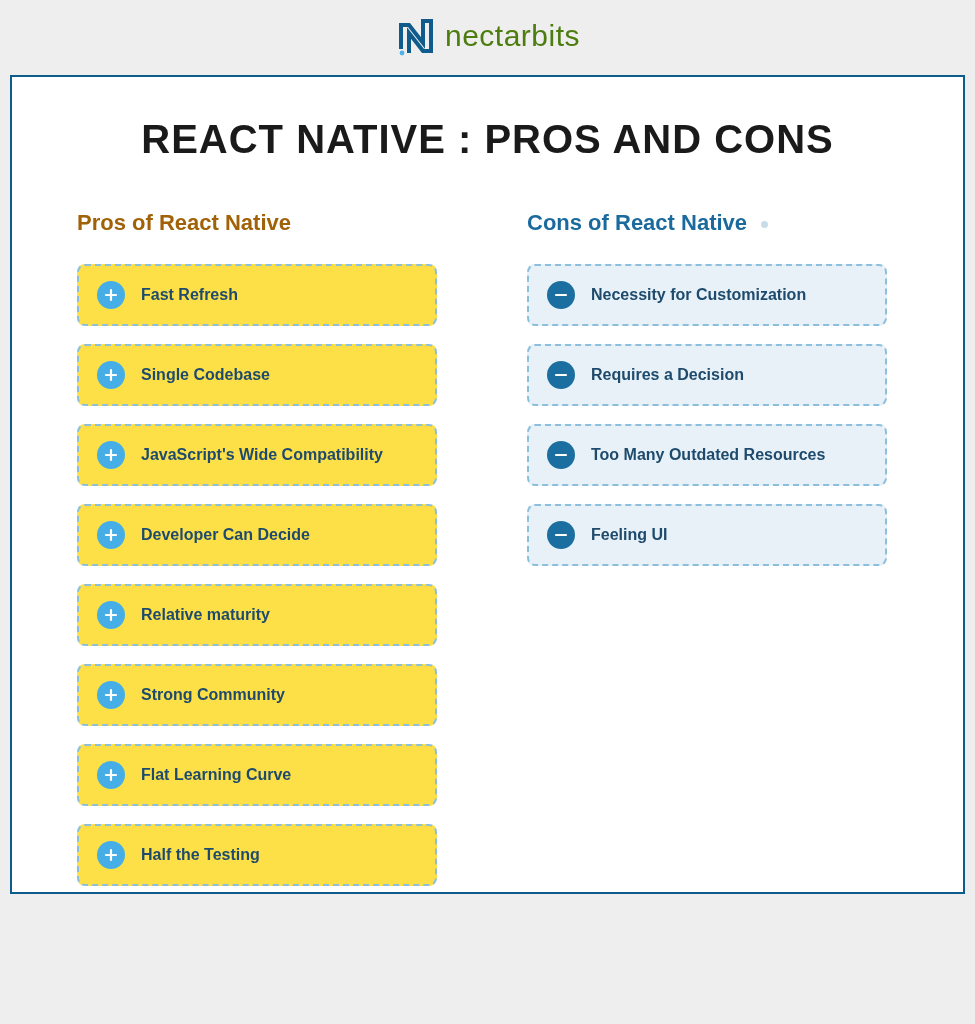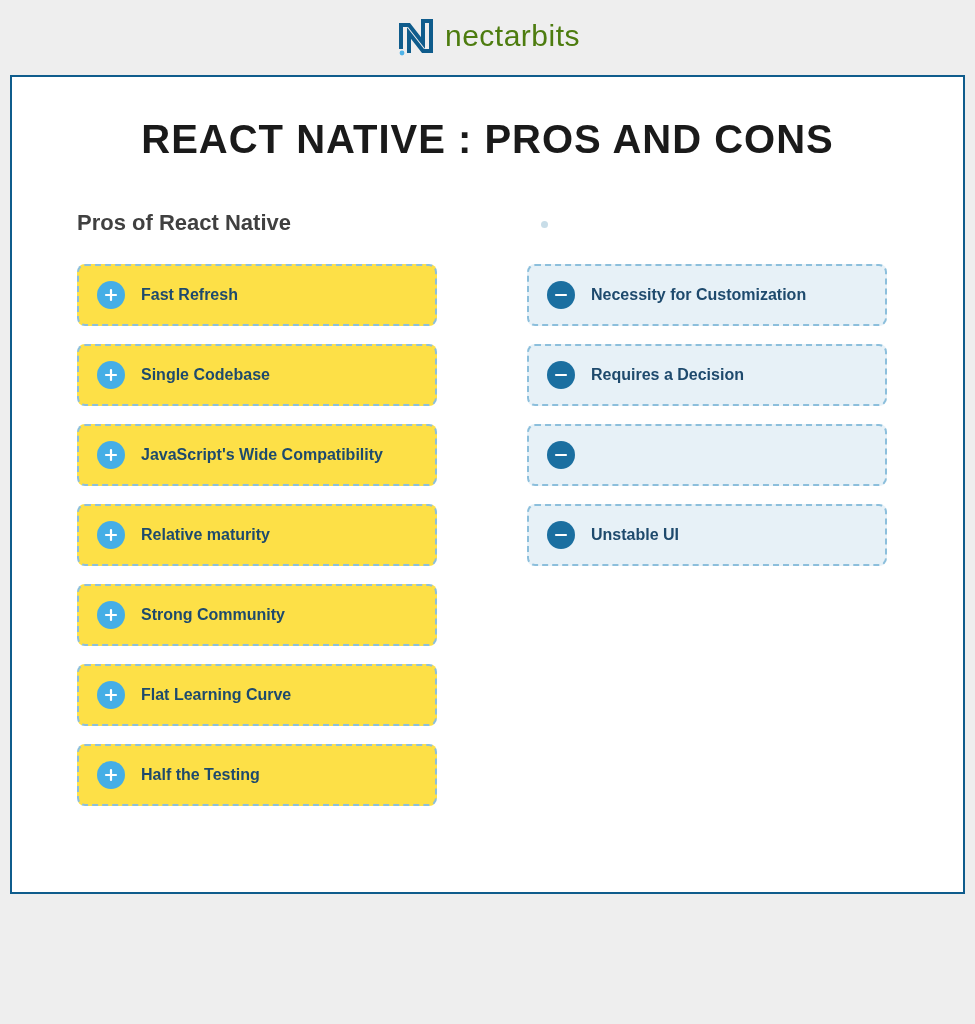--- a/index.html
+++ b/index.html
@@ -53,21 +53,21 @@
     }
     .column {
       flex: 1;
       max-width: 360px;
     }
     .col-title {
       font-size: 22px;
       font-weight: 700;
       margin-bottom: 28px;
     }
-    .pros-title { color: #404040; }
+    .pros-title { color: #a16207; }
     .cons-title { color: #1b6a9e; }
     .dot {
       display: inline-block;
       width: 7px;
       height: 7px;
       background: #c8dde8;
       border-radius: 50%;
       vertical-align: middle;
       margin-left: 14px;
     }
@@ -146,20 +146,28 @@
             </svg>
         </span>
         <span class="item-label">JavaScript's Wide Compatibility</span>
       </div>
       <div class="item pro">
         <span class="icon-circle icon-plus">
           <svg viewBox="0 0 14 14">
               <path d="M7 2v10M2 7h10" stroke="#fff" stroke-width="2.2" stroke-linecap="round"></path>
             </svg>
         </span>
+        <span class="item-label">Developer Can Decide</span>
+      </div>
+      <div class="item pro">
+        <span class="icon-circle icon-plus">
+          <svg viewBox="0 0 14 14">
+              <path d="M7 2v10M2 7h10" stroke="#fff" stroke-width="2.2" stroke-linecap="round"></path>
+            </svg>
+        </span>
         <span class="item-label">Relative maturity</span>
       </div>
       <div class="item pro">
         <span class="icon-circle icon-plus">
           <svg viewBox="0 0 14 14">
               <path d="M7 2v10M2 7h10" stroke="#fff" stroke-width="2.2" stroke-linecap="round"></path>
             </svg>
         </span>
         <span class="item-label">Strong Community</span>
       </div>
@@ -176,21 +184,21 @@
           <svg viewBox="0 0 14 14">
               <path d="M7 2v10M2 7h10" stroke="#fff" stroke-width="2.2" stroke-linecap="round"></path>
             </svg>
         </span>
         <span class="item-label">Half the Testing</span>
       </div>
     </div>
 
     <div class="column">
       <h2 class="col-title cons-title">
-        <span class="dot"></span>
+        <span>Cons of React Native</span><span class="dot"></span>
       </h2>
 
       <div class="item con">
         <span class="icon-circle icon-minus">
           <svg viewBox="0 0 14 14">
               <path d="M2 7h10" stroke="#fff" stroke-width="2.2" stroke-linecap="round"></path>
             </svg>
         </span>
         <span class="item-label">Necessity for Customization</span>
       </div>
@@ -201,25 +209,26 @@
             </svg>
         </span>
         <span class="item-label">Requires a Decision</span>
       </div>
       <div class="item con">
         <span class="icon-circle icon-minus">
           <svg viewBox="0 0 14 14">
               <path d="M2 7h10" stroke="#fff" stroke-width="2.2" stroke-linecap="round"></path>
             </svg>
         </span>
-      </div>
-      <div class="item con">
-        <span class="icon-circle icon-minus">
-          <svg viewBox="0 0 14 14">
-              <path d="M2 7h10" stroke="#fff" stroke-width="2.2" stroke-linecap="round"></path>
-            </svg>
-        </span>
-        <span class="item-label">Unstable UI</span>
+        <span class="item-label">Too Many Outdated Resources</span>
+      </div>
+      <div class="item con">
+        <span class="icon-circle icon-minus">
+          <svg viewBox="0 0 14 14">
+              <path d="M2 7h10" stroke="#fff" stroke-width="2.2" stroke-linecap="round"></path>
+            </svg>
+        </span>
+        <span class="item-label">Feeling UI</span>
       </div>
     </div>
 
   </div>
 </div>
 
 </body></html>

